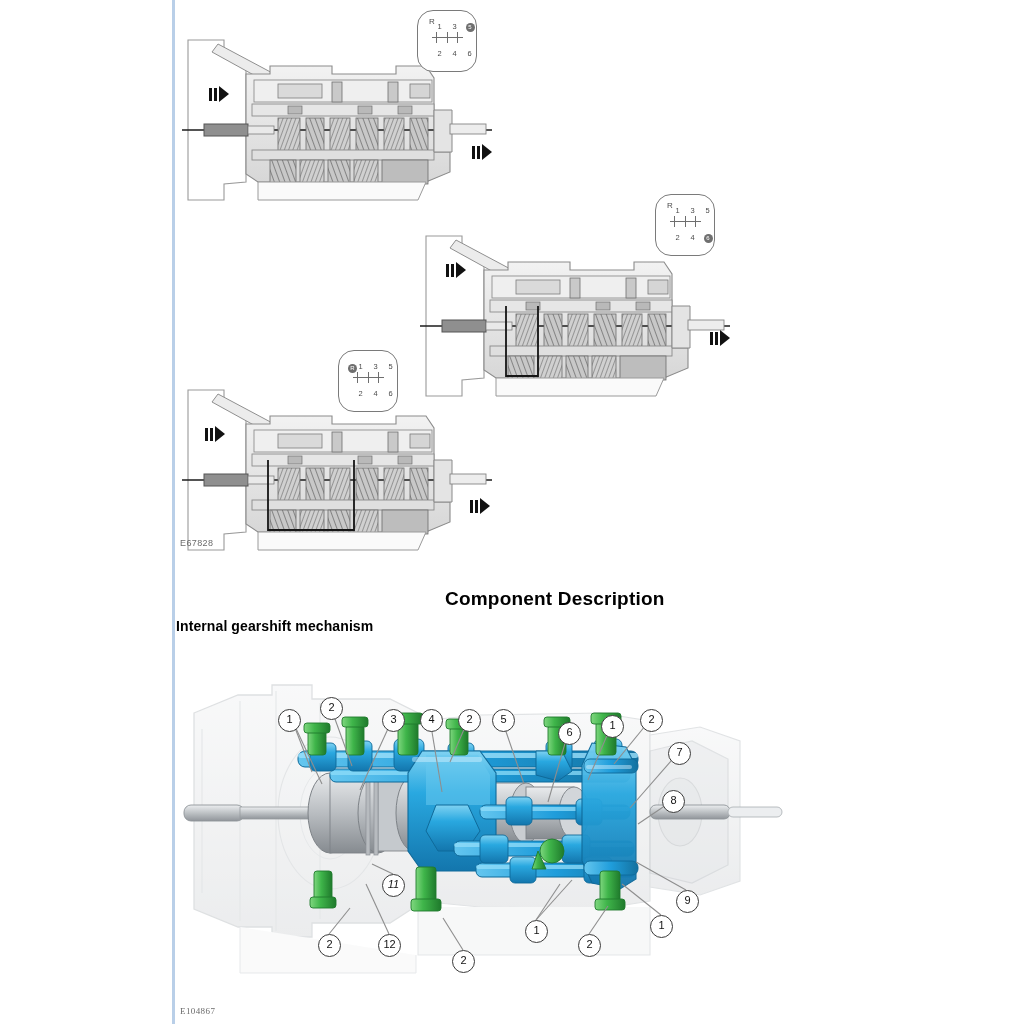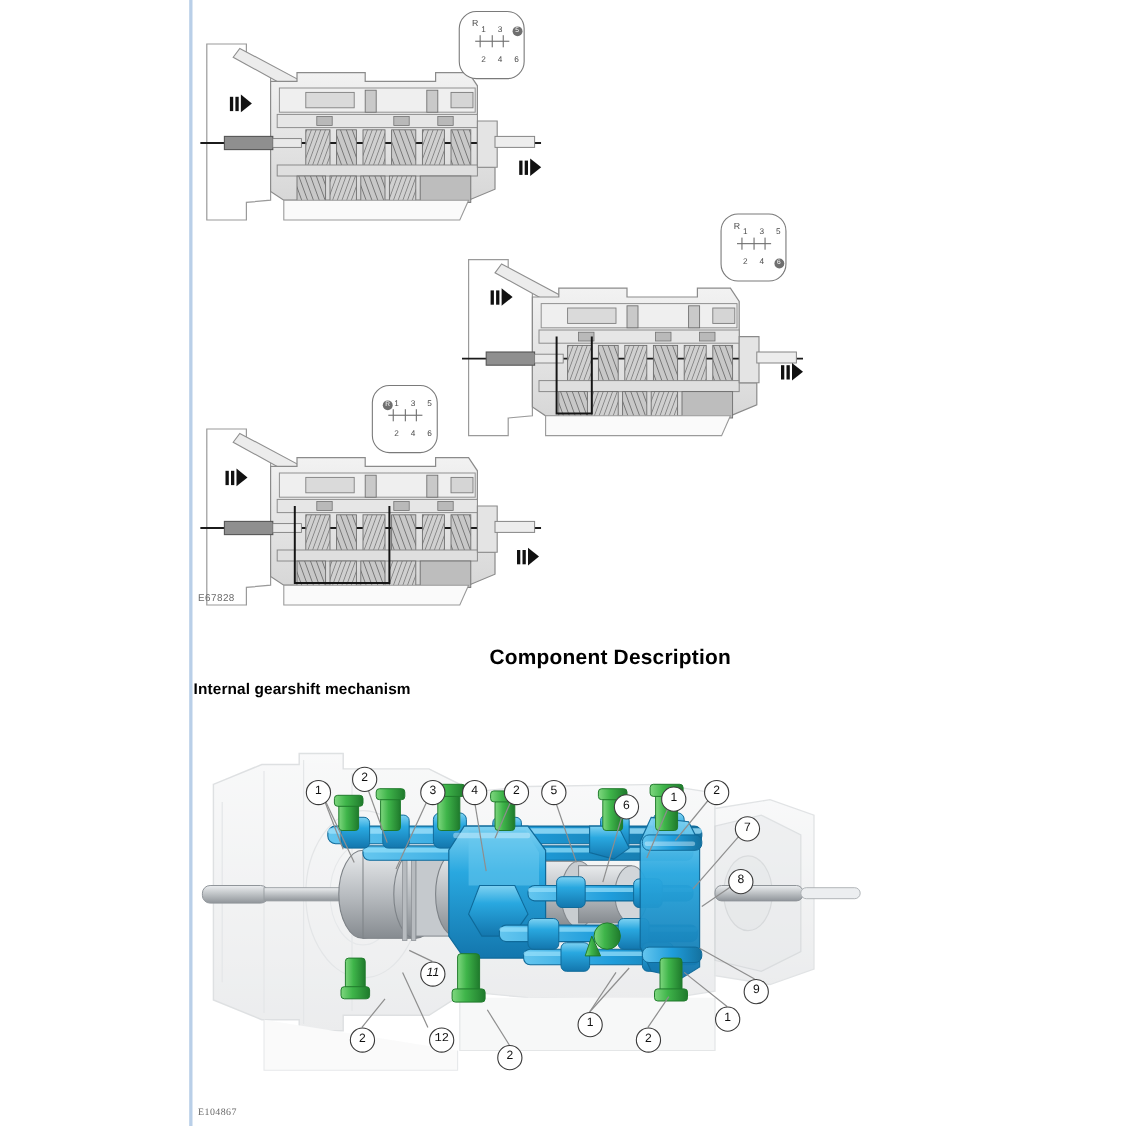--- a/index.html
+++ b/index.html
@@ -527,20 +527,20 @@
     <div class="callout" style="left:558px;top:722px;">6</div>
     <div class="callout" style="left:601px;top:715px;">1</div>
     <div class="callout" style="left:640px;top:709px;">2</div>
     <div class="callout" style="left:668px;top:742px;">7</div>
     <div class="callout" style="left:662px;top:790px;">8</div>
     <div class="callout" style="left:676px;top:890px;">9</div>
     <div class="callout" style="left:650px;top:915px;">1</div>
     <div class="callout" style="left:578px;top:934px;">2</div>
     <div class="callout" style="left:525px;top:920px;">1</div>
     <div class="callout" style="left:452px;top:950px;">2</div>
-    <div class="callout" style="left:390px;top:934px;font-family:Liberation Mono, monospace;">12</div>
+    <div class="callout" style="left:378px;top:934px;">12</div>
     <div class="callout" style="left:382px;top:874px;font-style:italic;">11</div>
     <div class="callout" style="left:318px;top:934px;">2</div>
   </div>
 
   <div class="fig-id abs" style="left:180px;top:1006px;font-family:Liberation Serif, serif;">E104867</div>
 
 </div>
 
 </body></html>

